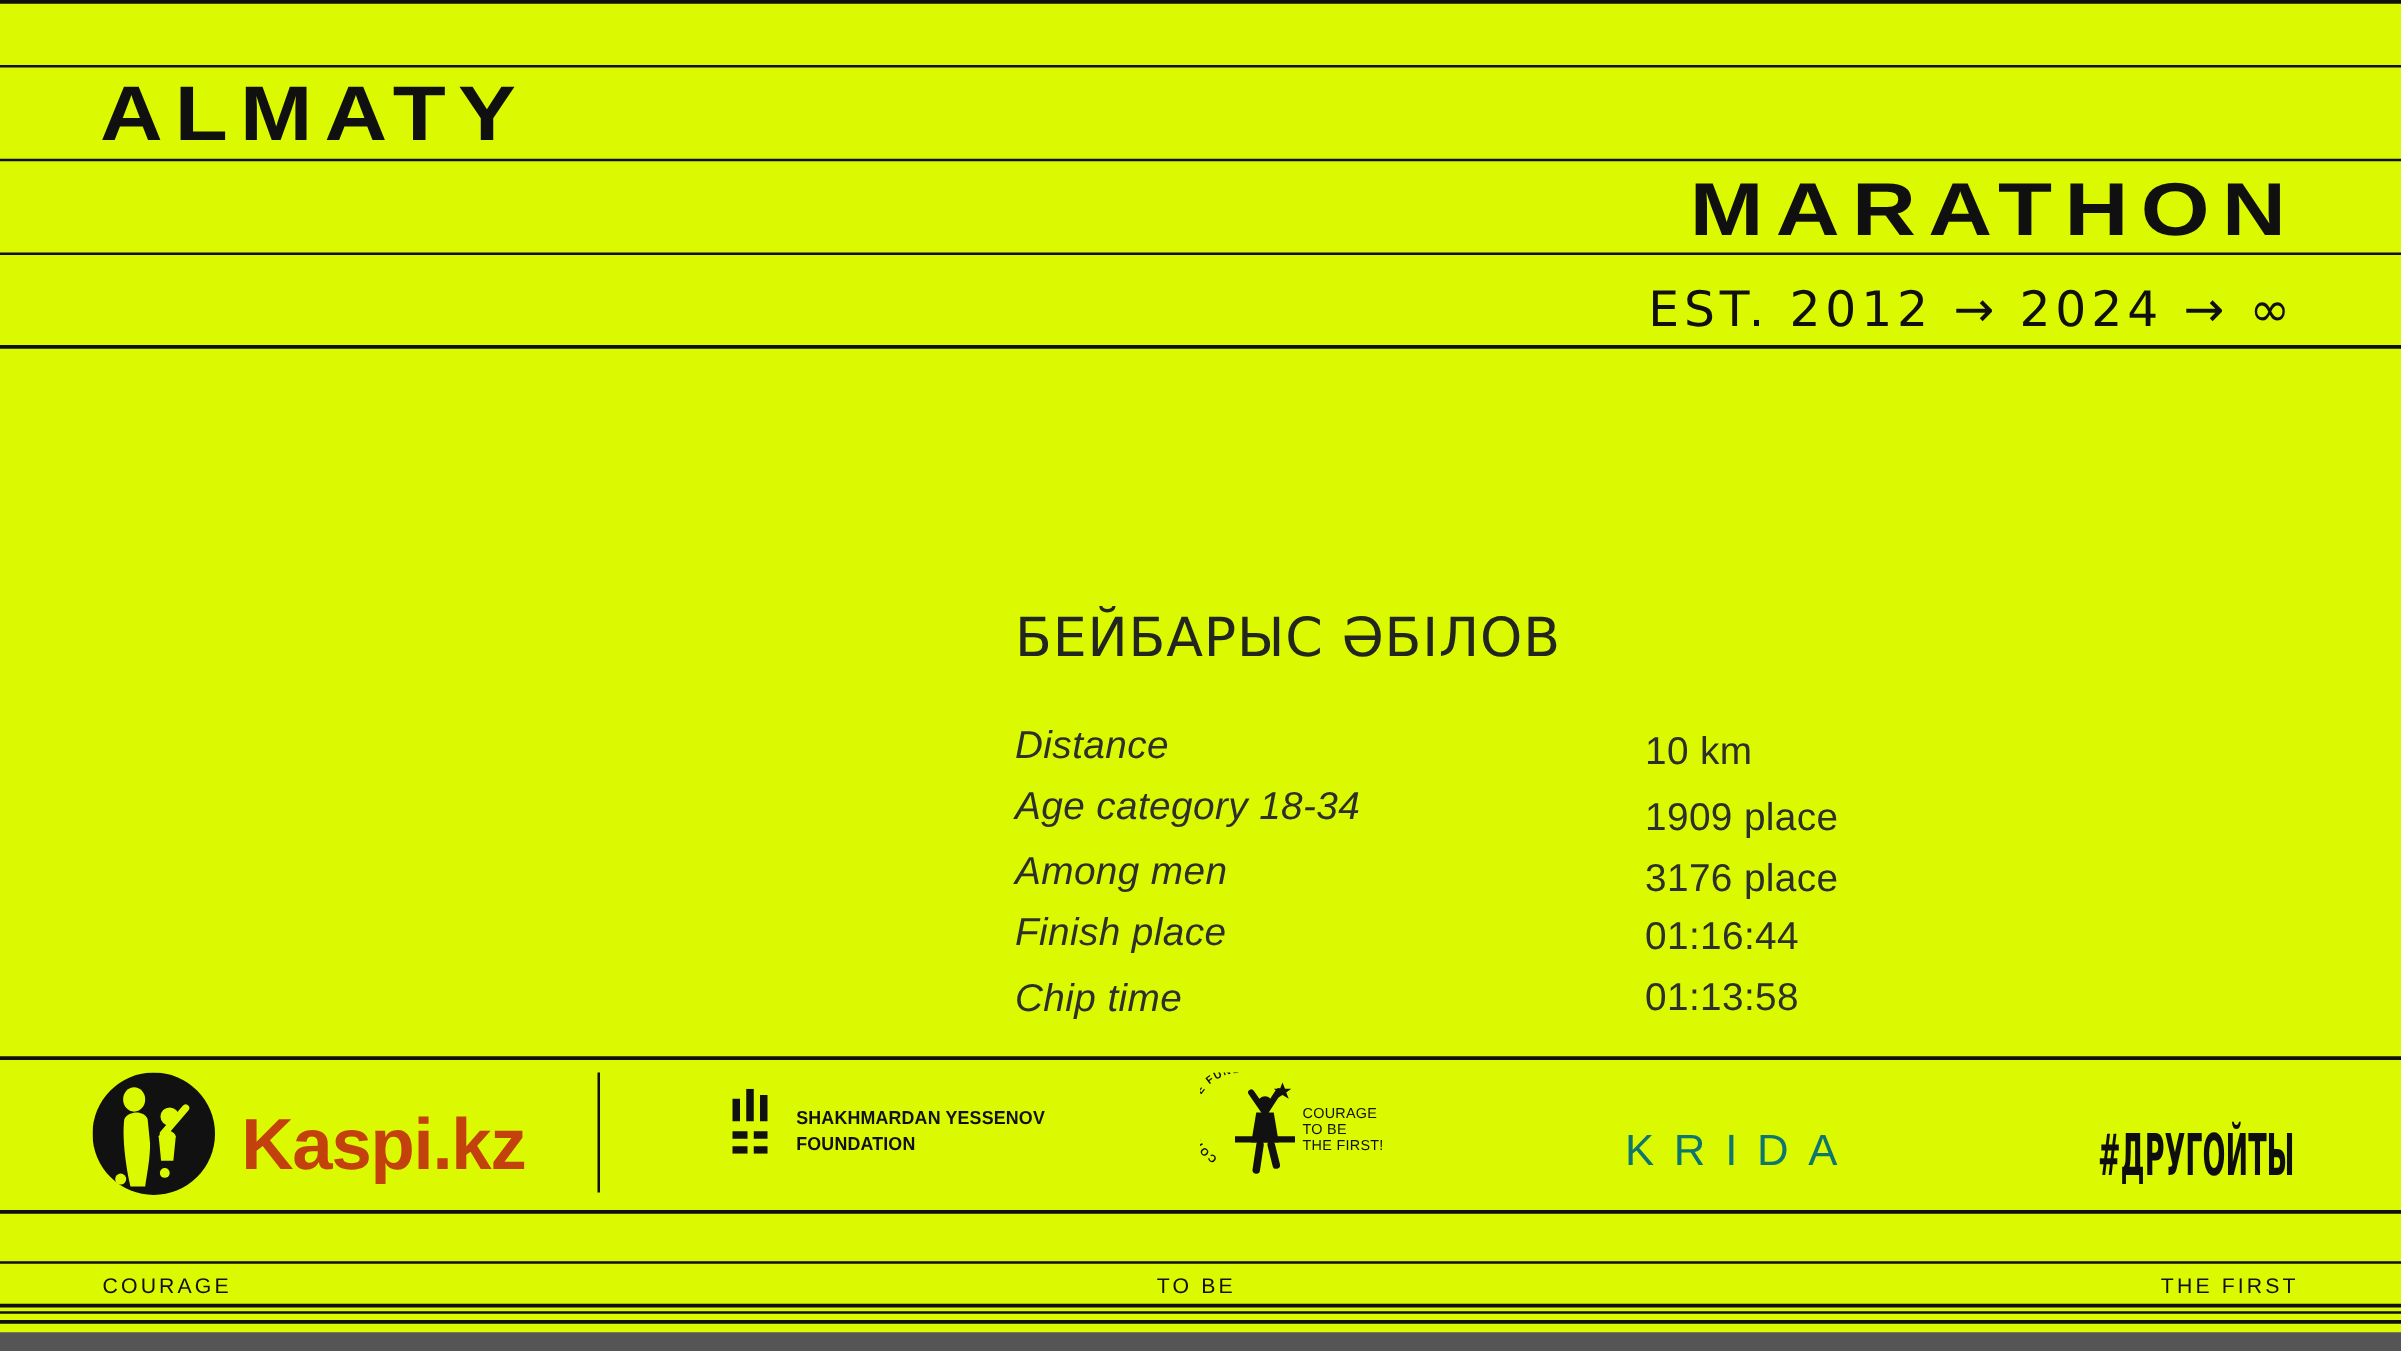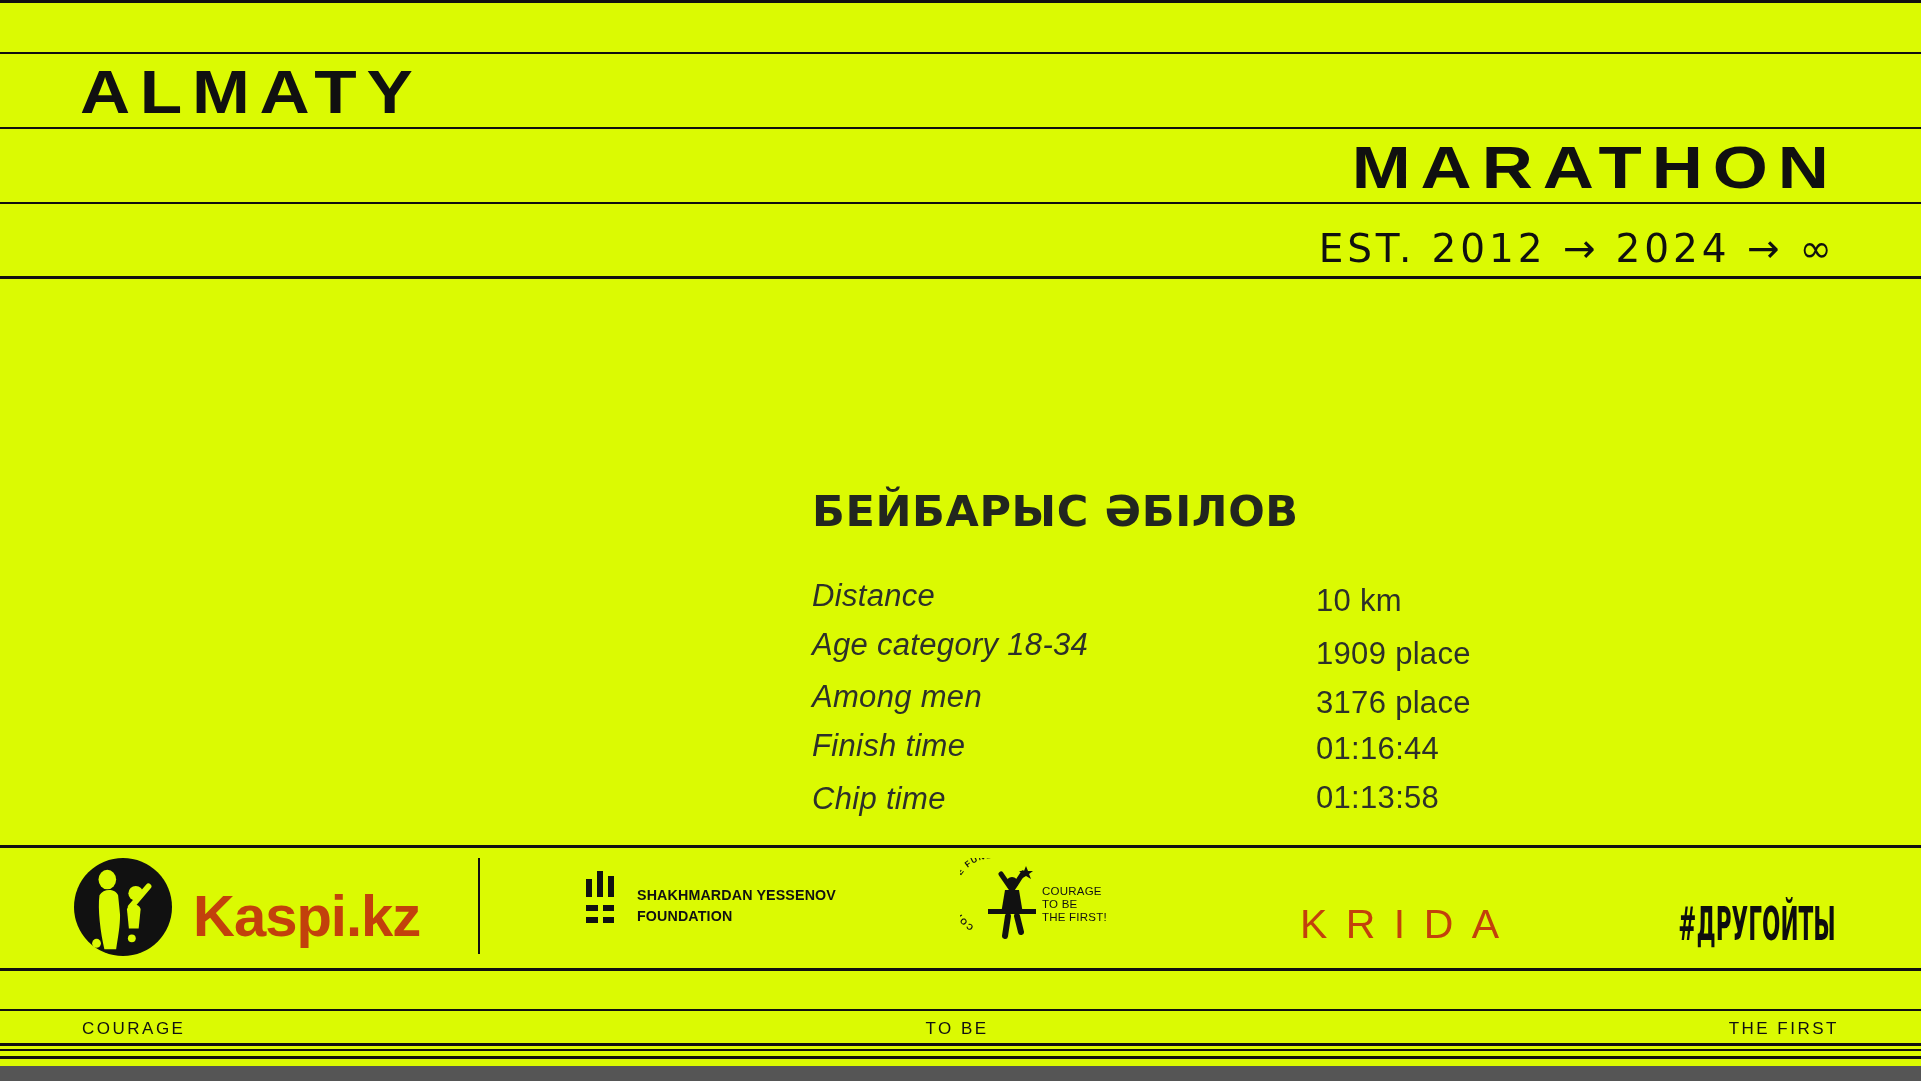--- a/index.html
+++ b/index.html
@@ -29,21 +29,21 @@
     font-size:39px;font-weight:500;letter-spacing:.1em;white-space:nowrap;
   }
   .title{
     position:absolute;right:76px;top:306px;
     font-size:126px;font-weight:400;letter-spacing:-3px;white-space:nowrap;
     color:#0e0e0e;
   }
   .runner-name{
     position:absolute;left:812px;top:486px;
     font-family:"DejaVu Sans",sans-serif;
-    font-size:43px;font-weight:700;letter-spacing:.015em;
+    font-size:43px;font-weight:400;letter-spacing:.015em;
     color:#22261f;white-space:nowrap;
   }
   .row-label,.row-value{
     position:absolute;font-size:31px;color:#2d302a;
     letter-spacing:.01em;white-space:nowrap;
   }
   .row-label{left:812px;font-style:italic;}
   .row-value{left:1316px;}
   
   .kaspi-icon{position:absolute;left:74px;top:858px;}
@@ -59,21 +59,21 @@
     transform:scaleX(.95);transform-origin:left top;color:#111;white-space:nowrap;
   }
   .cfund-icon{position:absolute;left:960px;top:858px;}
   .cfund-text{
     position:absolute;left:1042px;top:885px;
     font-size:11.5px;font-weight:400;line-height:13px;letter-spacing:.02em;
     color:#111;white-space:nowrap;
   }
   .krida{
     position:absolute;left:1300px;top:901px;
-    font-size:41px;font-weight:400;letter-spacing:.45em;color:#c2410c;white-space:nowrap;
+    font-size:35px;font-weight:400;letter-spacing:.45em;color:#0f766e;white-space:nowrap;
   }
   .hashtag{
     position:absolute;right:85px;top:897px;
     font-family:"DejaVu Sans",sans-serif;
     font-size:46px;font-weight:700;white-space:nowrap;color:#0e0e0e;
     transform:scaleX(.47);transform-origin:right top;letter-spacing:0;
   }
   
   .slogan{
     position:absolute;left:0;right:0;top:1014px;height:30px;
@@ -106,21 +106,21 @@
   <div class="est">EST. 2012 → 2024 → ∞</div>
 
   <div class="runner-name">БЕЙБАРЫС ӘБІЛОВ</div>
 
   <div class="row-label" style="top:578px">Distance</div>
   <div class="row-value" style="top:583px">10 km</div>
   <div class="row-label" style="top:627px">Age category 18-34</div>
   <div class="row-value" style="top:636px">1909 place</div>
   <div class="row-label" style="top:679px">Among men</div>
   <div class="row-value" style="top:685px">3176 place</div>
-  <div class="row-label" style="top:728px">Finish time</div>
+  <div class="row-label" style="top:728px">Finish place</div>
   <div class="row-value" style="top:731px">01:16:44</div>
   <div class="row-label" style="top:781px">Chip time</div>
   <div class="row-value" style="top:780px">01:13:58</div>
 
   <svg class="kaspi-icon" width="98" height="98" viewBox="0 0 100 100">
     <circle cx="50" cy="50" r="50" fill="#111"></circle>
     <g fill="#dbfa02" stroke="none">
       <ellipse cx="34" cy="22" rx="9" ry="10"></ellipse>
       <path d="M26,38 C30,31 42,31 45,38 L47,58 C47,70 45,80 43,93 L31,93 C27,76 24,52 26,38 Z"></path>
       <circle cx="63" cy="36" r="7.5"></circle>

